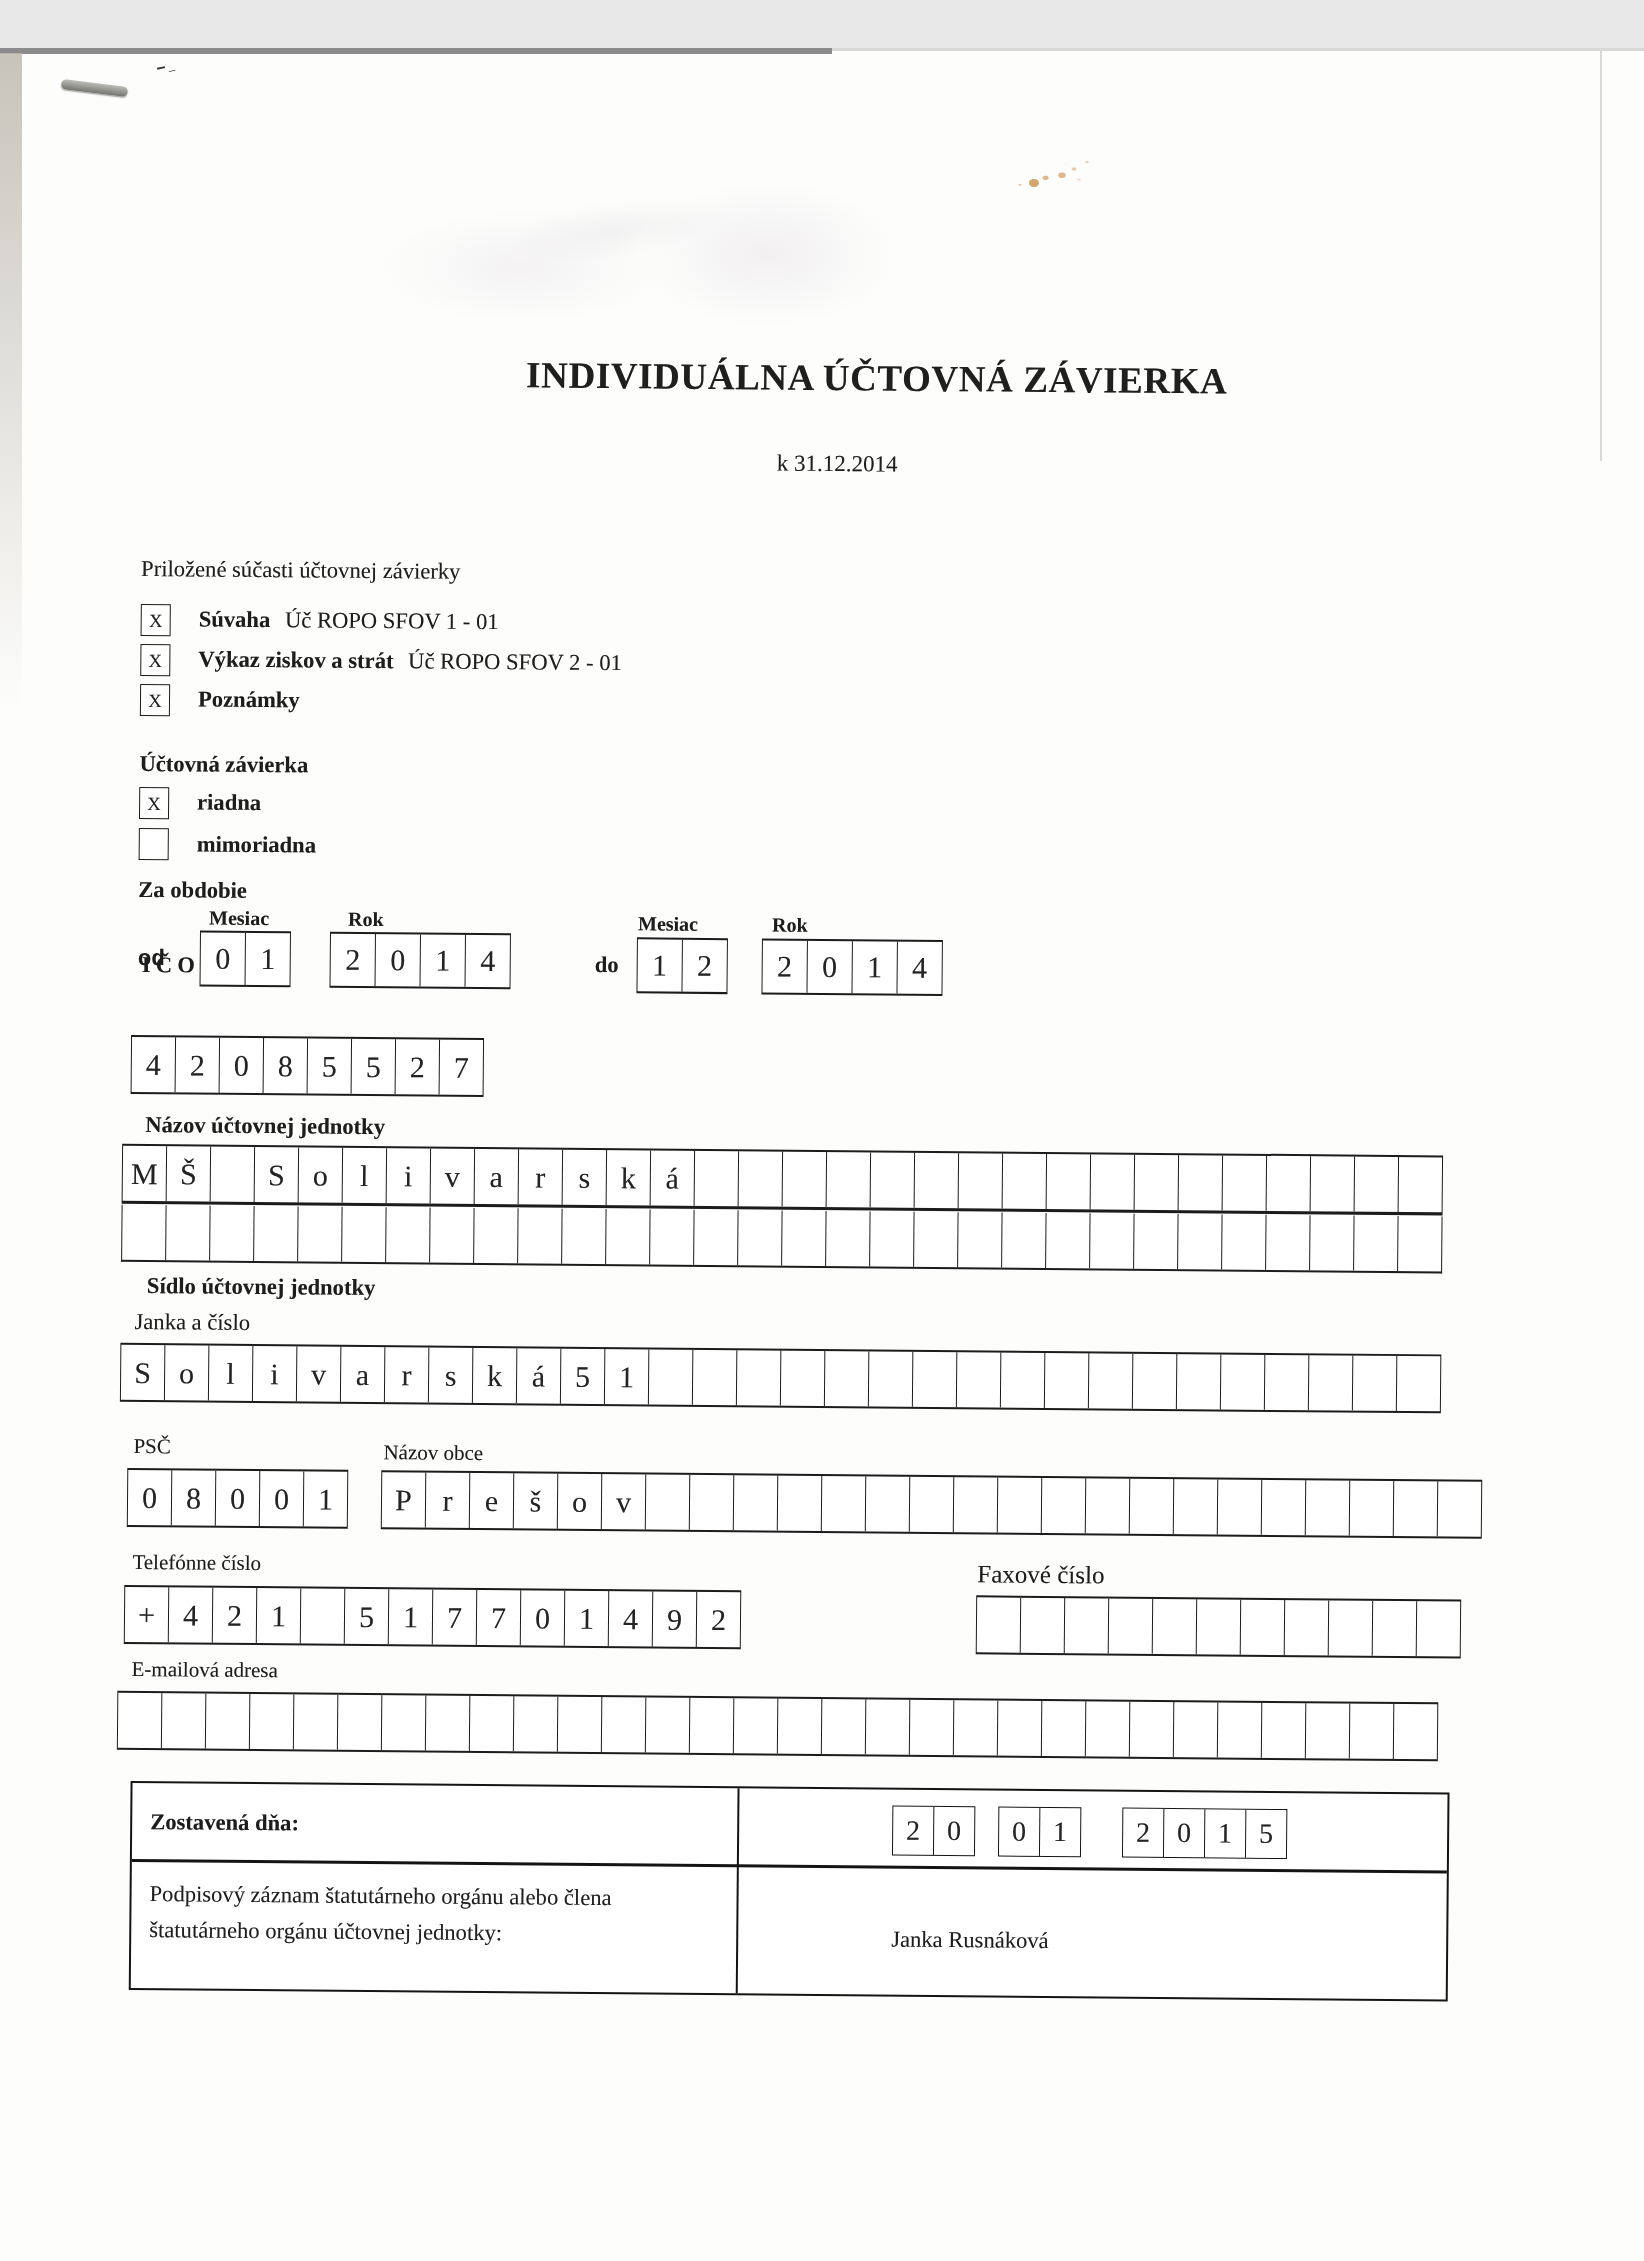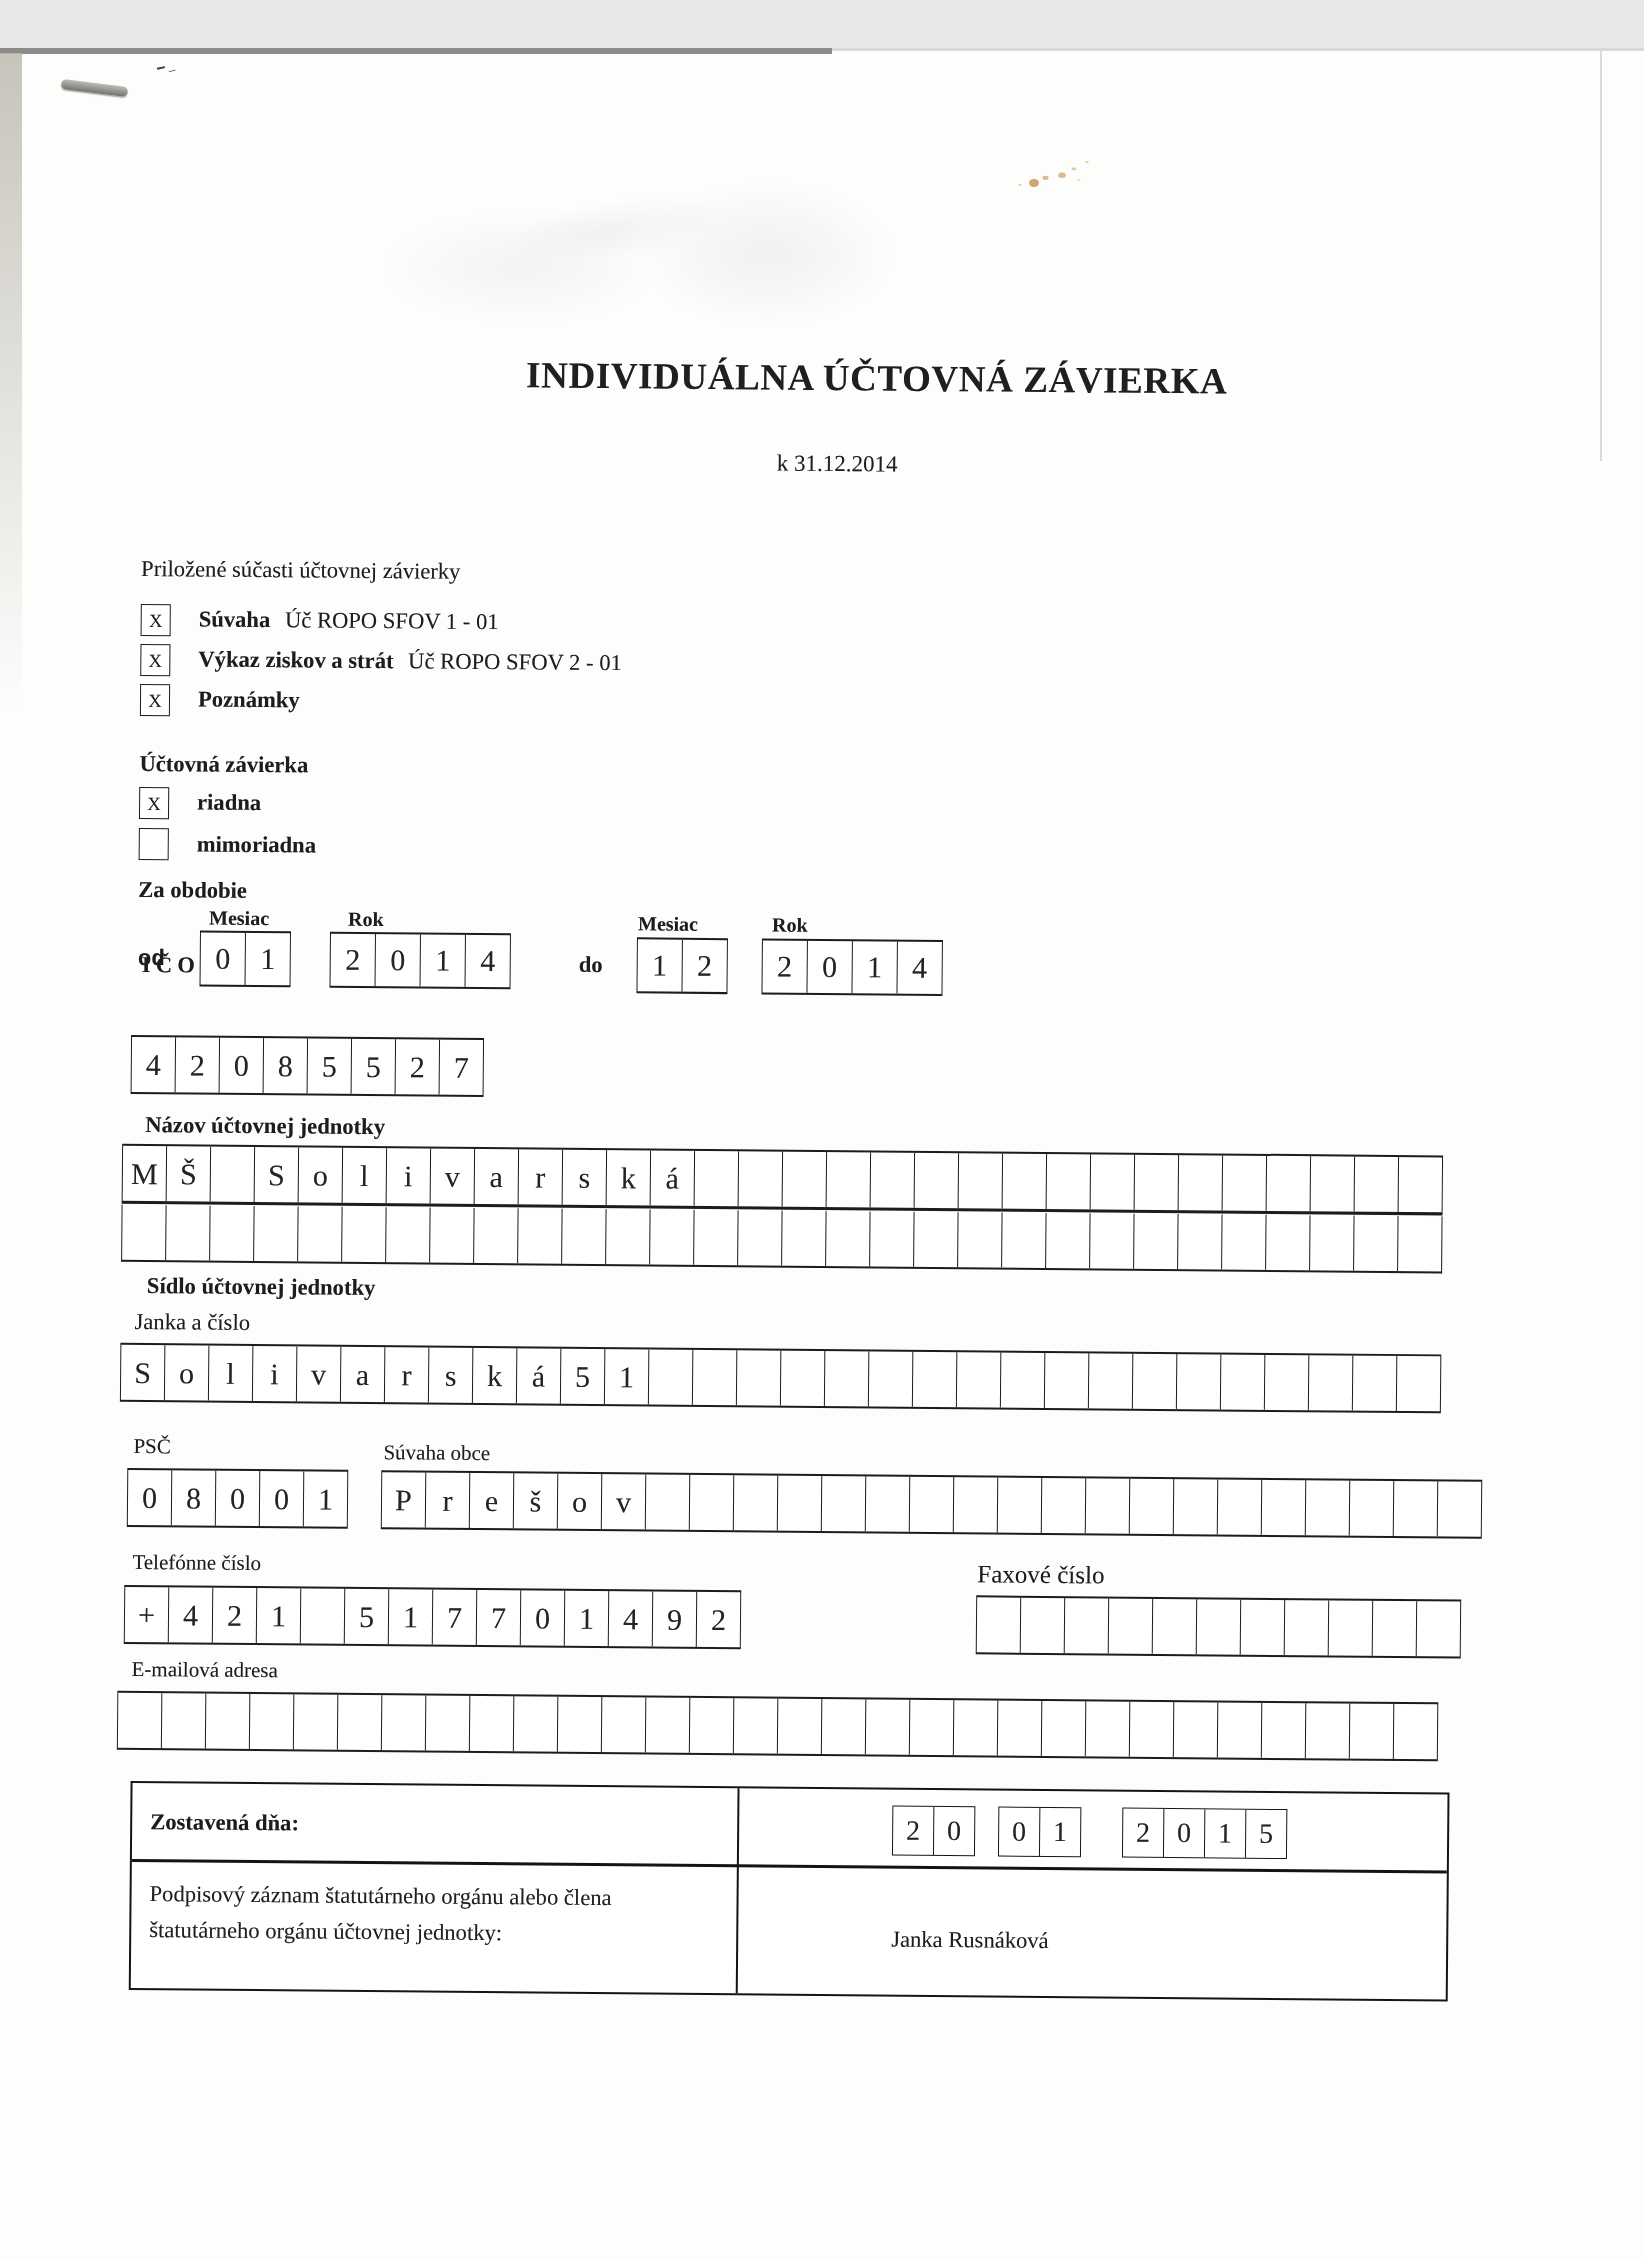--- a/index.html
+++ b/index.html
@@ -112,21 +112,21 @@
     <div class="char-grid" style="left:205px;top:882px;--cw:44px;--ch:52px;">
         <span class="cell">0</span>
         <span class="cell">1</span>
       </div>
     <div class="char-grid" style="left:335px;top:882px;--cw:44px;--ch:52px;">
         <span class="cell">2</span>
         <span class="cell">0</span>
         <span class="cell">1</span>
         <span class="cell">4</span>
       </div>
-    <div class="lbl b" style="left:584px;top:900px;font-family:Liberation Serif, serif;">do</div>
+    <div class="lbl b" style="left:600px;top:900px;font-family:Liberation Serif, serif;">do</div>
     <div class="char-grid" style="left:642px;top:885px;--cw:44px;--ch:52px;">
         <span class="cell">1</span>
         <span class="cell">2</span>
       </div>
     <div class="char-grid" style="left:767px;top:885px;--cw:44px;--ch:52px;">
         <span class="cell">2</span>
         <span class="cell">0</span>
         <span class="cell">1</span>
         <span class="cell">4</span>
       </div>
@@ -238,21 +238,21 @@
         <span class="cell"></span>
         <span class="cell"></span>
         <span class="cell"></span>
         <span class="cell"></span>
         <span class="cell"></span>
         <span class="cell"></span>
         <span class="cell"></span>
       </div>
 
     <div class="lbl" style="left:143px;top:1386px;font-size:21px;">PSČ</div>
-    <div class="lbl" style="left:393px;top:1390px;font-size:21px;">Súvaha obce</div>
+    <div class="lbl" style="left:393px;top:1390px;font-size:21px;">Názov obce</div>
     <div class="char-grid" style="left:137px;top:1420px;">
         <span class="cell">0</span>
         <span class="cell">8</span>
         <span class="cell">0</span>
         <span class="cell">0</span>
         <span class="cell">1</span>
       </div>
     <div class="char-grid" style="left:391px;top:1420px;">
         <span class="cell">P</span>
         <span class="cell">r</span>

